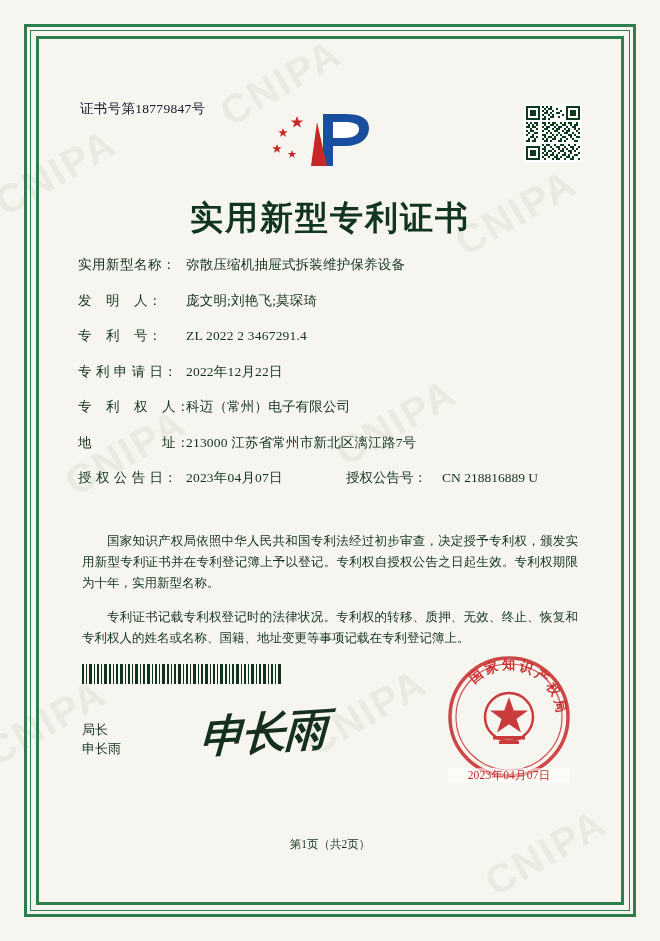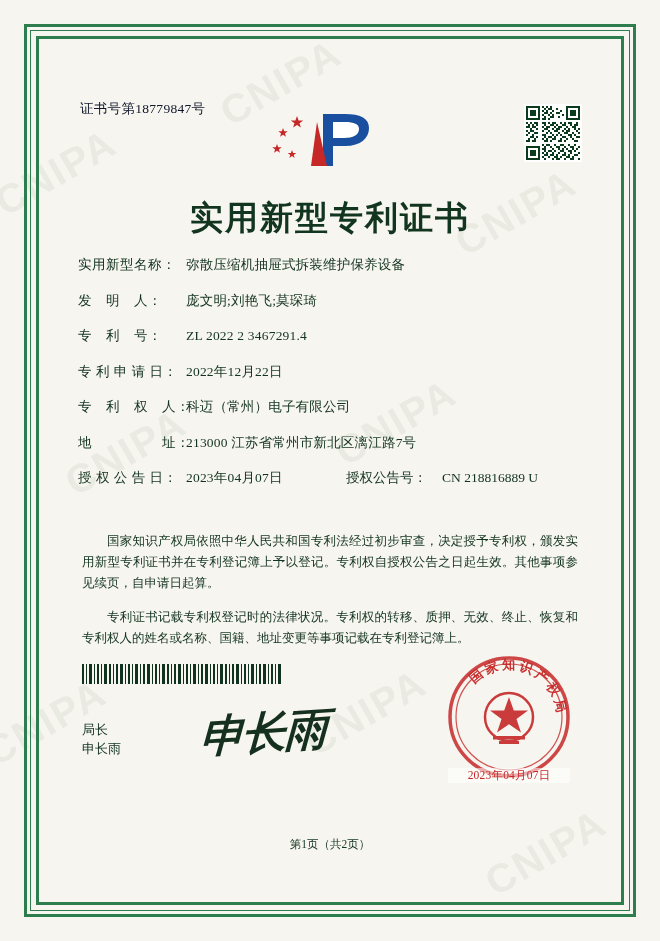--- a/index.html
+++ b/index.html
@@ -509,21 +509,21 @@
       </div>
       <div class="row inline-two">
         <span class="lbl">授 权 公 告 日：</span>
         <span class="val">2023年04月07日</span>
         <span class="lbl2">授权公告号：</span>
         <span class="val2">CN 218816889 U</span>
       </div>
     </div>
 
     <div class="paras">
-      <p>国家知识产权局依照中华人民共和国专利法经过初步审查，决定授予专利权，颁发实用新型专利证书并在专利登记簿上予以登记。专利权自授权公告之日起生效。其他事项参见续页，自申请日起算。</p>
+      <p>国家知识产权局依照中华人民共和国专利法经过初步审查，决定授予专利权，颁发实用新型专利证书并在专利登记簿上予以登记。专利权自授权公告之日起生效。专利权期限为十年，实用新型名称。</p>
       <p>专利证书记载专利权登记时的法律状况。专利权的转移、质押、无效、终止、恢复和专利权人的姓名或名称、国籍、地址变更等事项记载在专利登记簿上。</p>
     </div>
 
     <div class="barcode">
       <svg width="200" height="20" viewBox="0 0 200 20" shape-rendering="crispEdges">
         <rect width="200" height="20" fill="transparent"></rect>
         <g fill="#11321e">
           <rect x="0" y="0" width="2" height="20"></rect>
             <rect x="4" y="0" width="1" height="20"></rect>
           <rect x="7" y="0" width="3" height="20"></rect>

